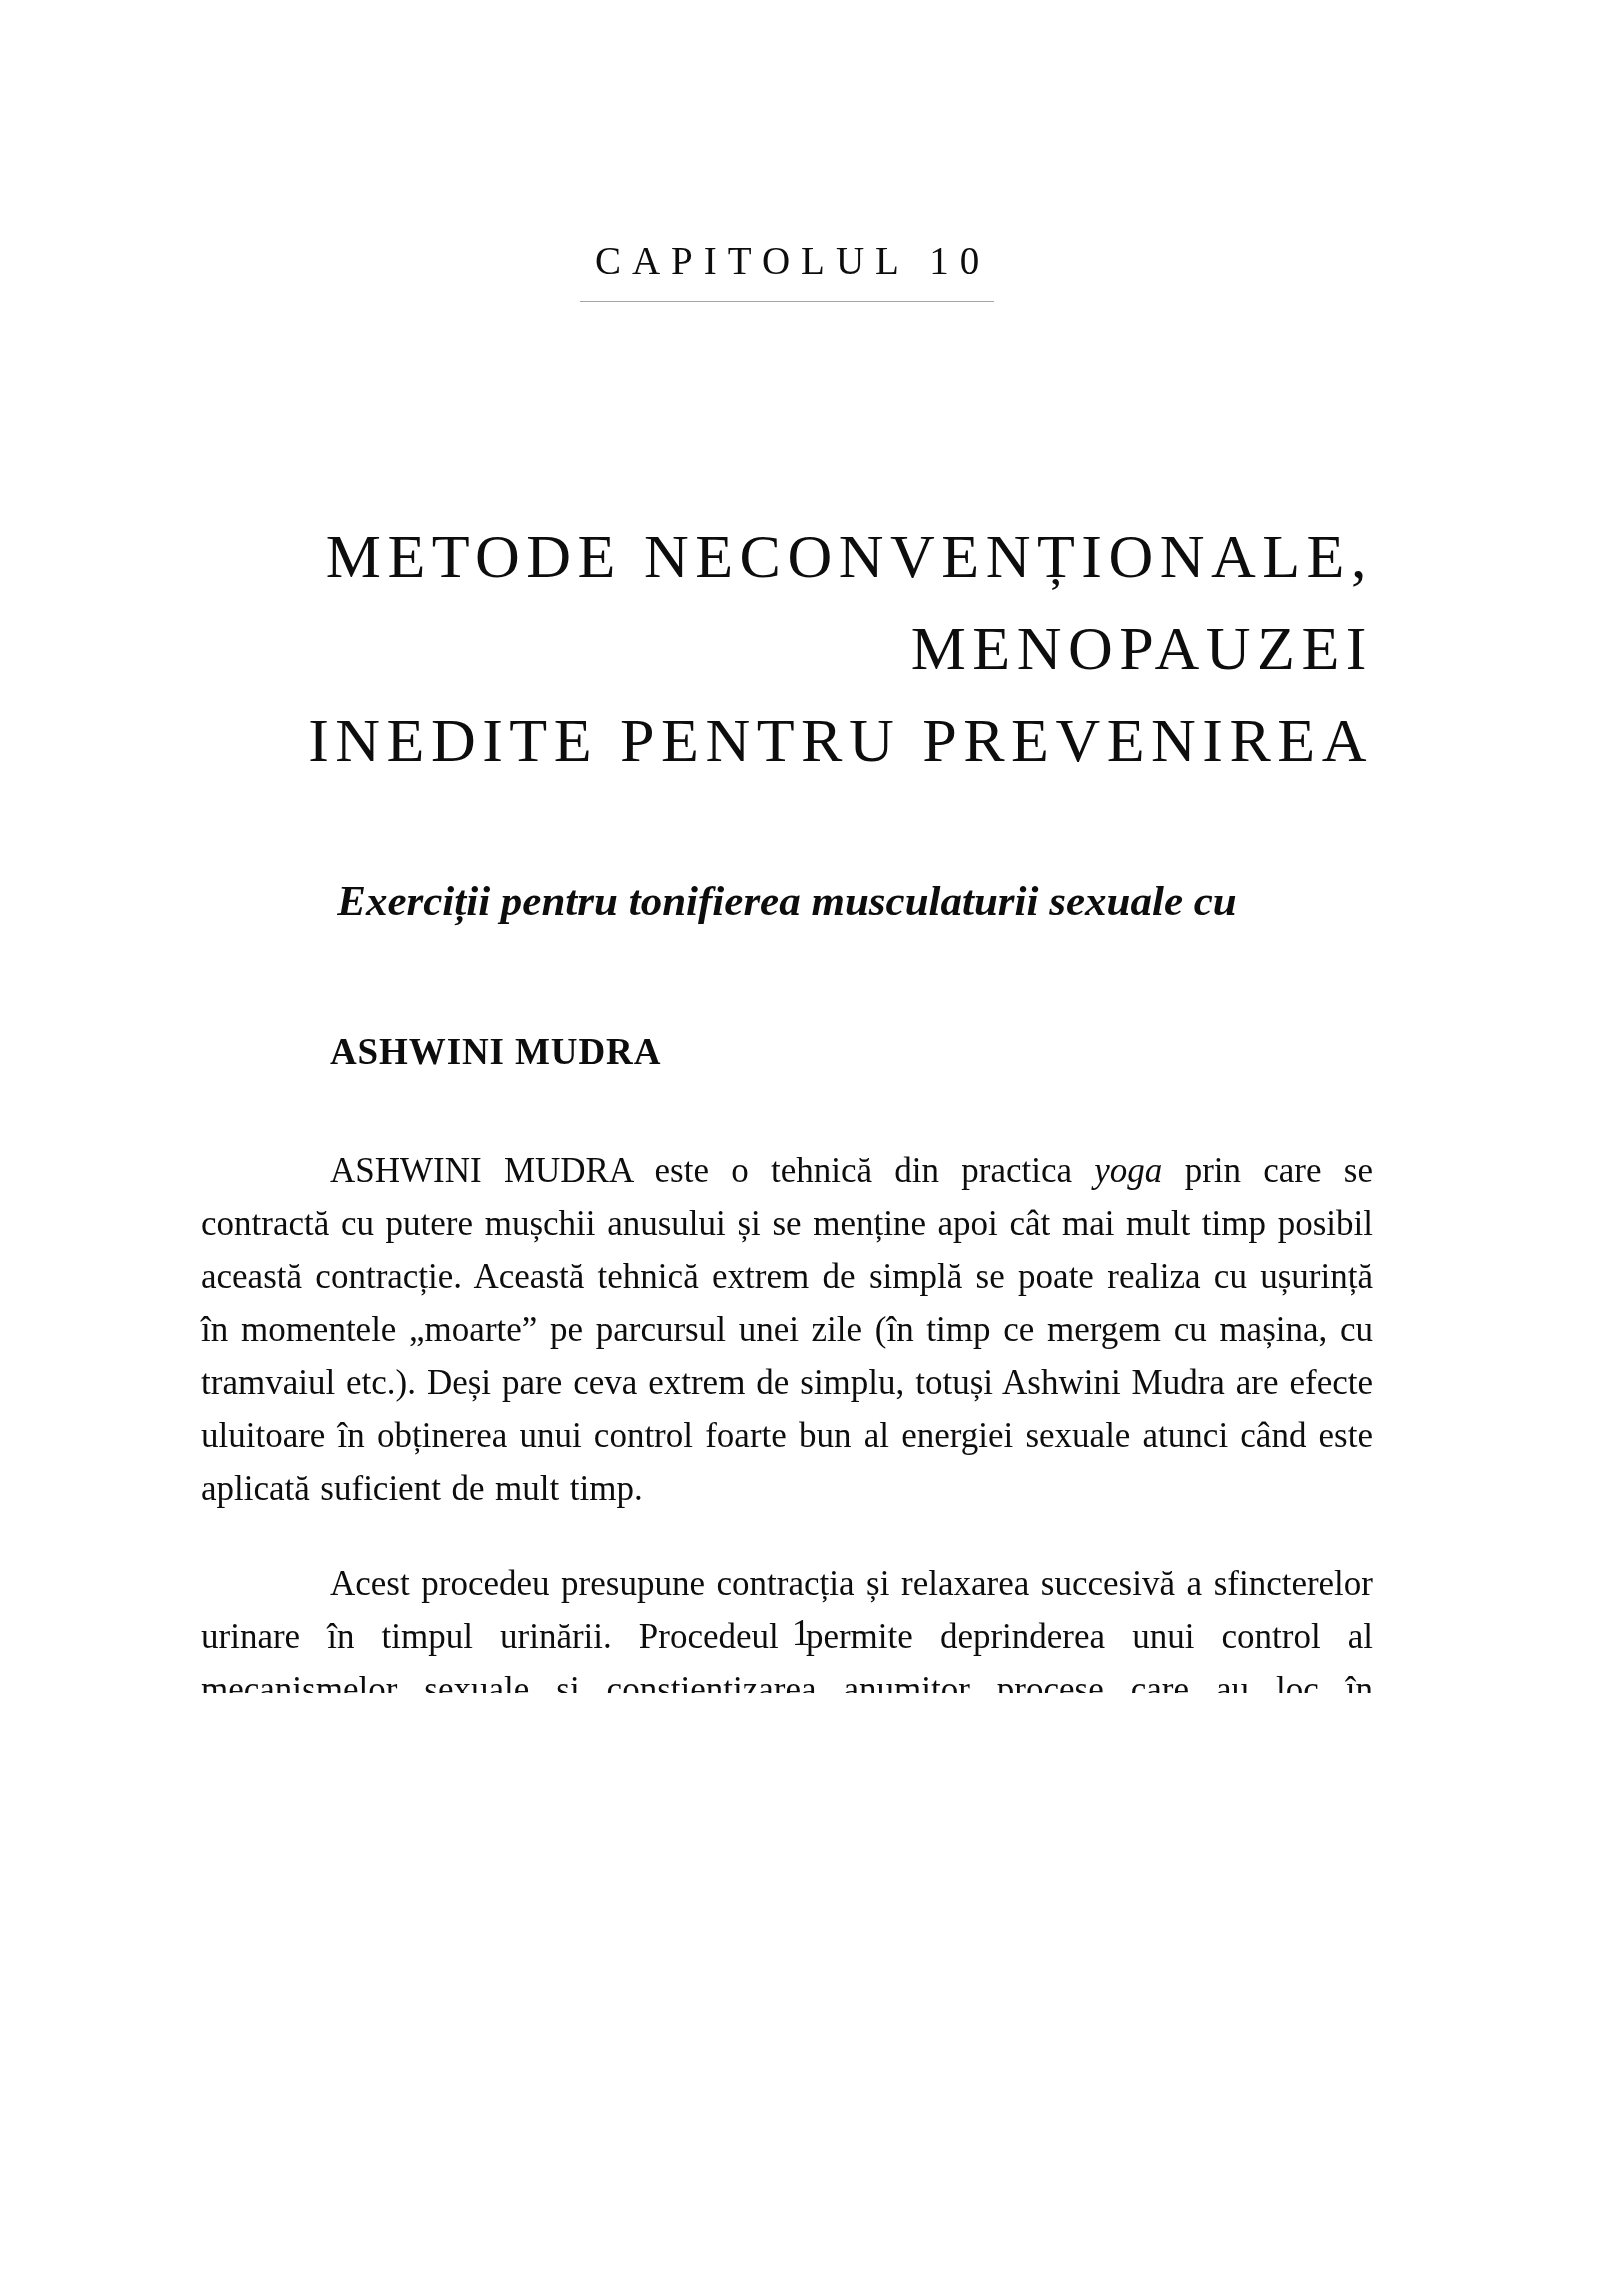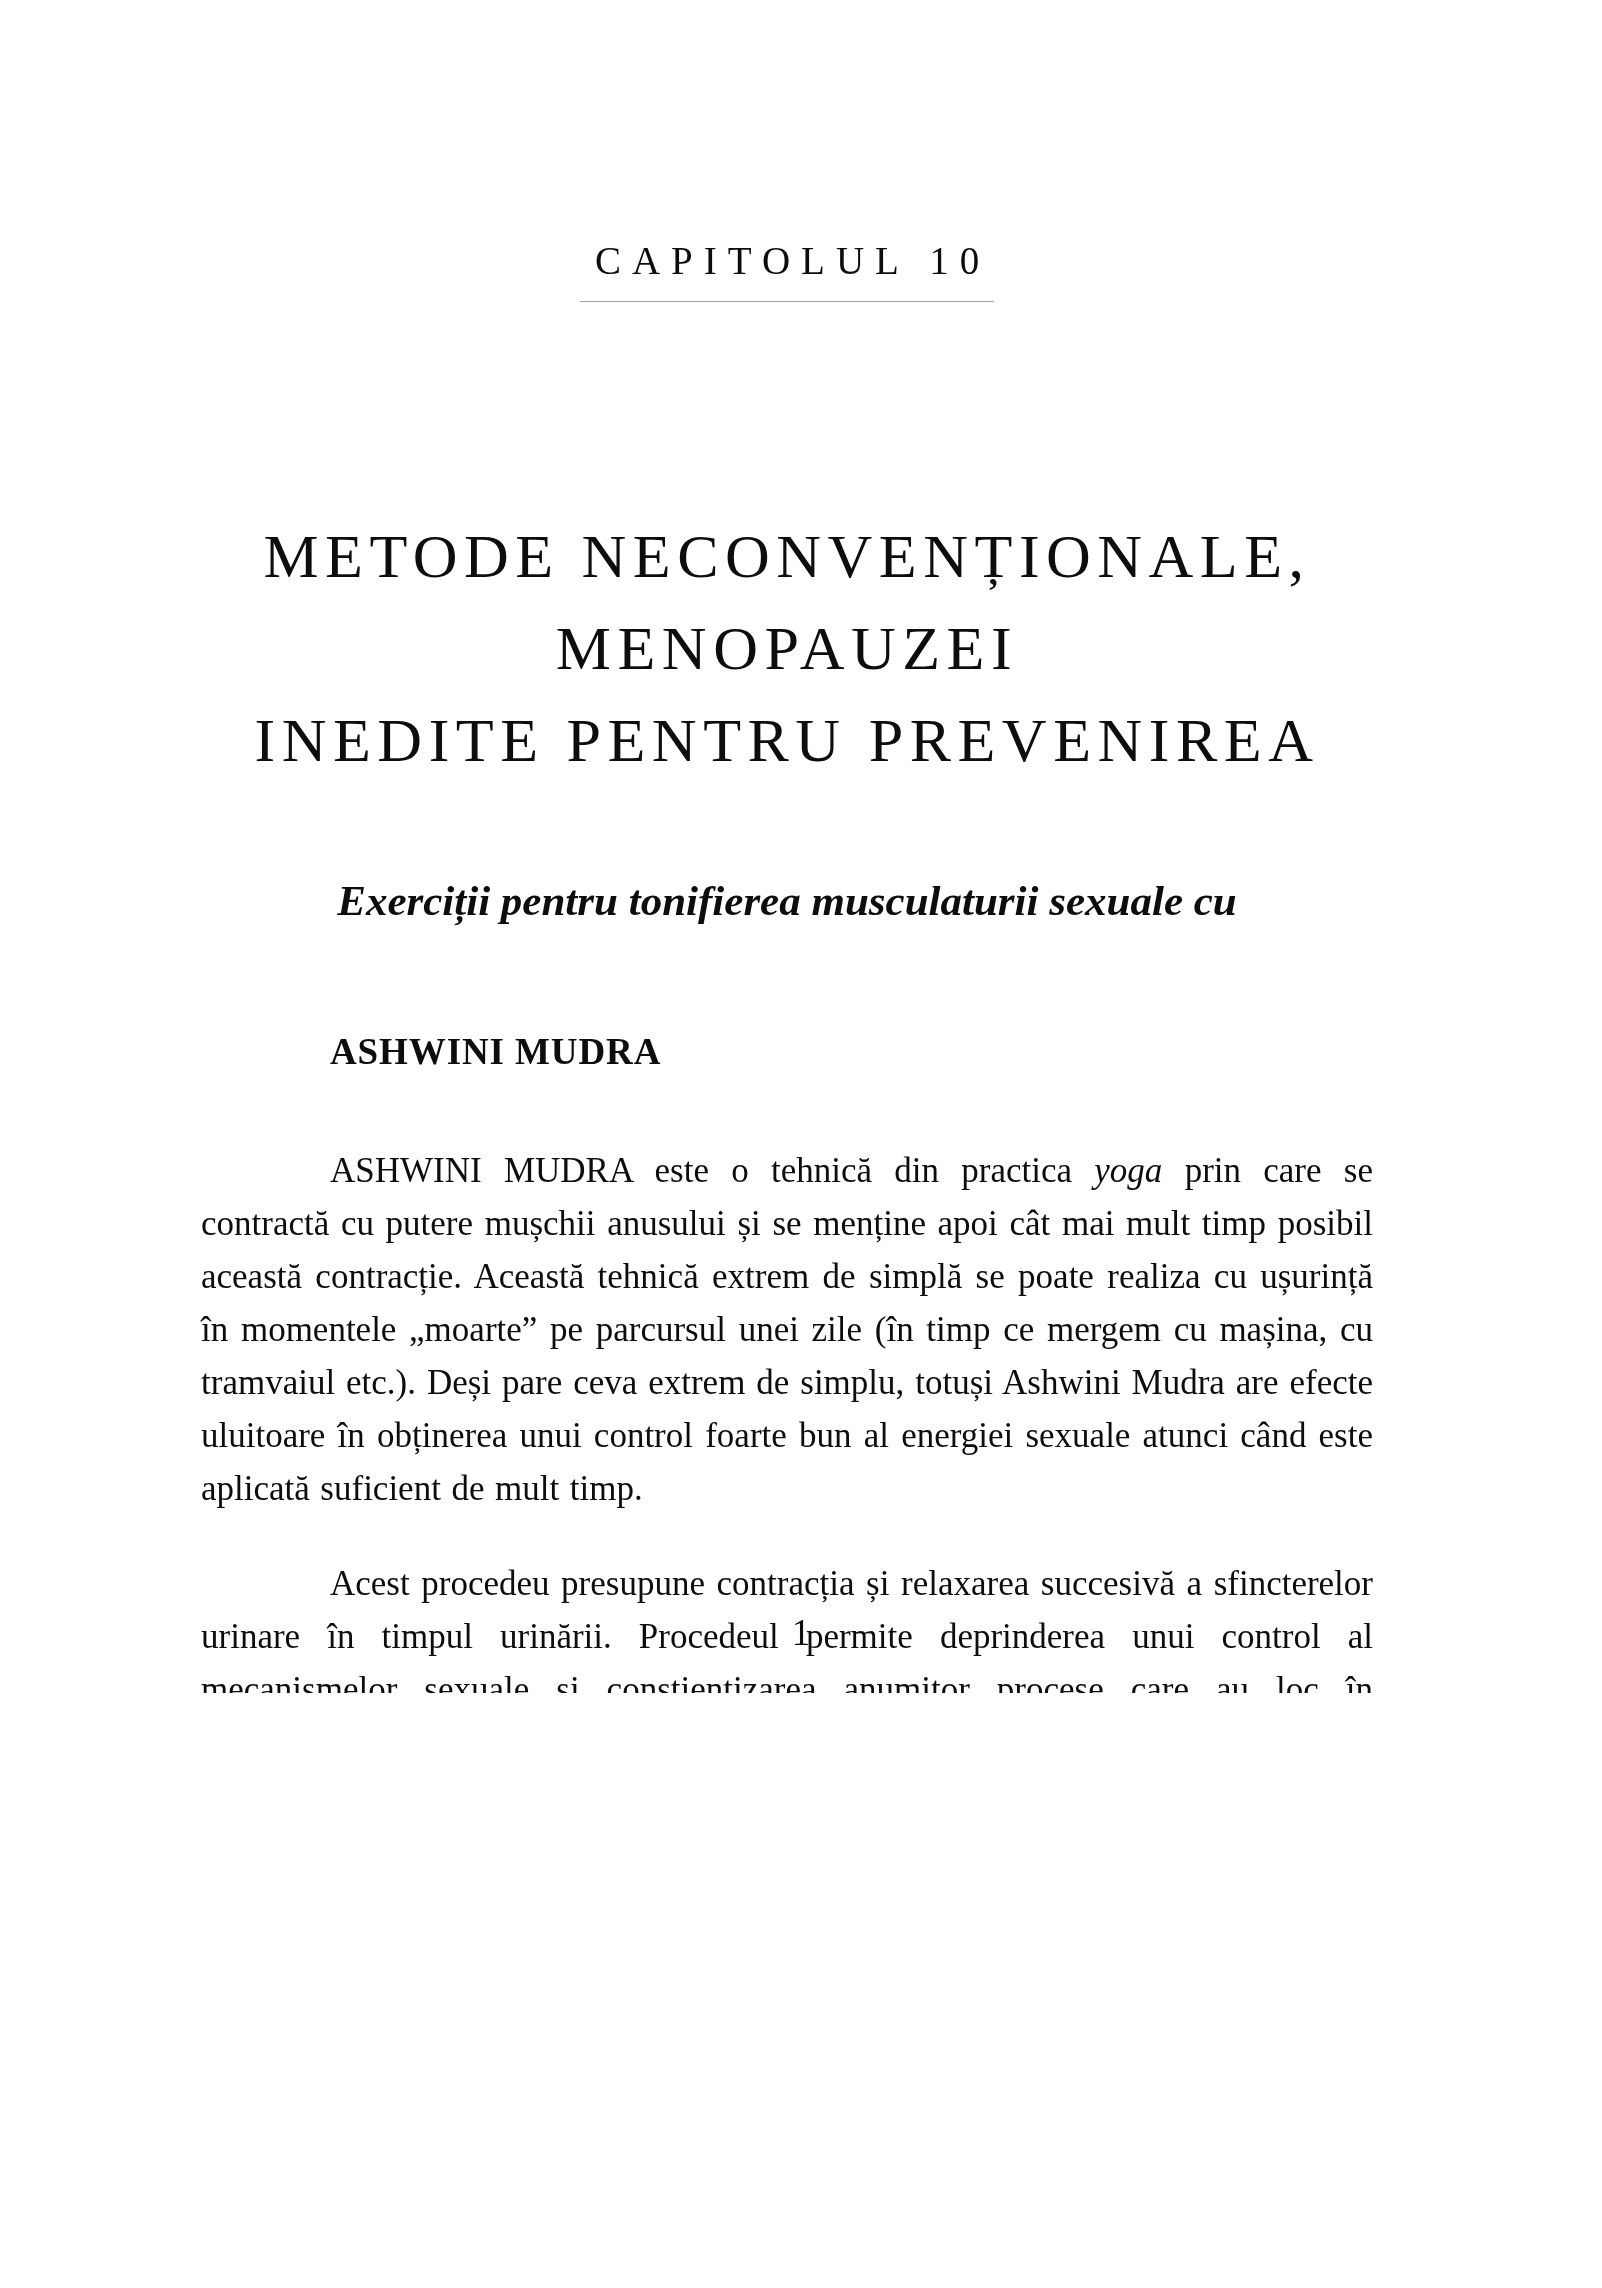--- a/index.html
+++ b/index.html
@@ -27,21 +27,21 @@
     white-space: nowrap;
   }
   .title {
     margin-top: 208px;
     text-align: center;
     font-weight: normal;
     font-size: 62px;
     line-height: 92px;
     letter-spacing: 6.5px;
   }
-  .title-line { display: block; white-space: nowrap; }
+  .title-line { display: block; white-space: nowrap; text-align: right; }
   .subtitle {
     margin-top: 85px;
     text-align: center;
     font-style: italic;
     font-weight: bold;
     font-size: 43px;
     line-height: 59px;
   }
   .subtitle-line { display: block; white-space: nowrap; }
   .section-heading {

